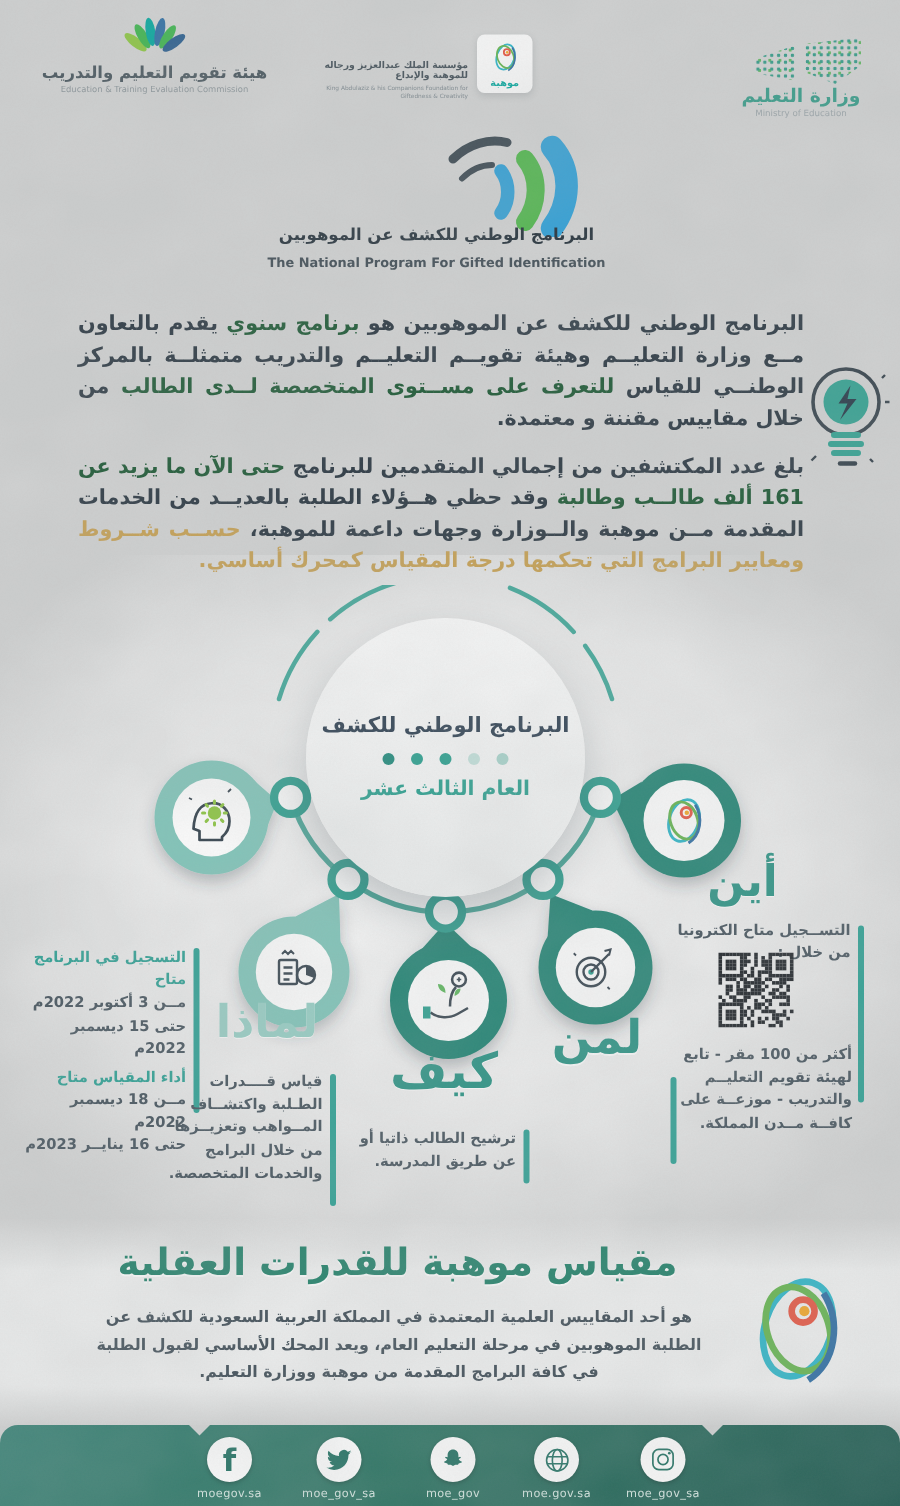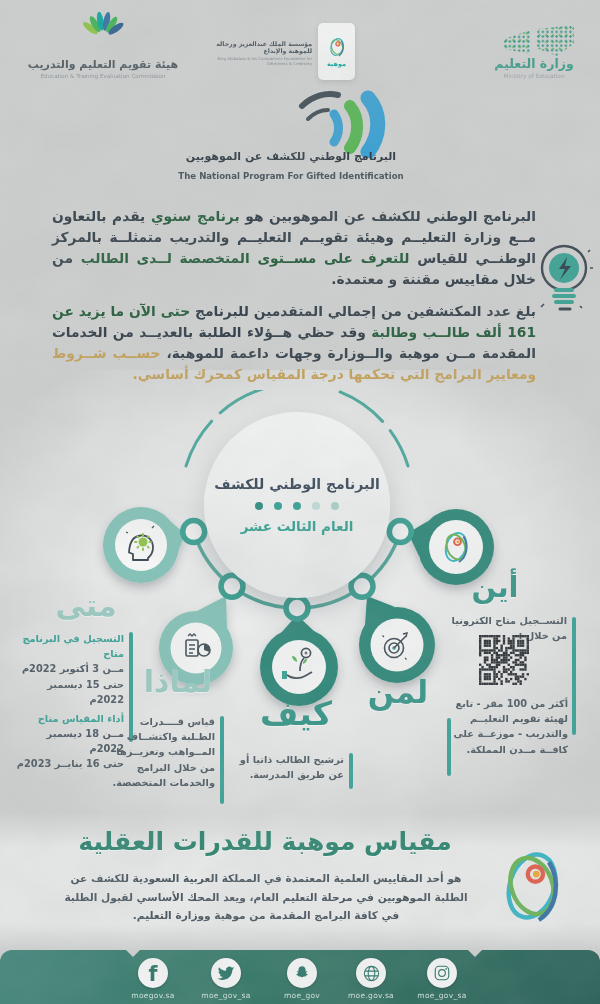--- a/index.html
+++ b/index.html
@@ -11,21 +11,21 @@
         background:radial-gradient(ellipse at 50% 45%,rgba(255,255,255,.95) 0%,rgba(255,255,255,.55) 48%,rgba(255,255,255,0) 74%);}
   .wash2{position:absolute;left:0px;top:812px;width:600px;height:140px;
         background:linear-gradient(180deg,rgba(255,255,255,0),rgba(250,251,251,.75) 25%,rgba(250,251,251,.75) 80%,rgba(255,255,255,0));}
   
   .etec{left:18px;top:10px;width:170px;text-align:center}
   .etec .ar{font-size:11px;font-weight:bold;color:#44525a;direction:rtl}
   .etec .en{font-size:5.6px;color:#8a9499;margin-top:2px}
   .found{left:198px;top:40px;width:114px;text-align:right;direction:rtl}
   .found .ar{font-size:6.2px;font-weight:bold;color:#3f4c55}
   .found .en{font-size:3.9px;color:#7a868d;margin-top:2px;direction:ltr}
-  .mcard{left:318px;top:23px;width:37px;height:57px;background:#fbfbfb;border-radius:5px;
+  .mcard{left:318px;top:23px;width:37px;height:39px;background:#fbfbfb;border-radius:5px;
          box-shadow:0 2px 5px rgba(60,70,75,.18);display:flex;flex-direction:column;align-items:center;justify-content:center}
   .mcard .lbl{font-size:6.5px;font-weight:bold;color:#00a79d;margin-top:1px}
   .moe{left:478px;top:56px;width:112px;text-align:center}
   .moe .ar{font-size:12.5px;font-weight:bold;color:#2f9a86;direction:rtl}
   .moe .en{font-size:5.8px;color:#9aa4a9;margin-top:2px}
   .moe-dots{background-image:radial-gradient(#2f9a86 1.1px,transparent 1.35px),radial-gradient(#5cb85c 1px,transparent 1.25px);
             background-size:4.6px 4.6px,6.8px 6.8px;}
   .moe-d1{left:503px;top:30px;width:28px;height:24px;clip-path:polygon(0 38%,100% 0,100% 100%,0 78%)}
   .moe-d2{left:536px;top:25px;width:38px;height:31px;clip-path:polygon(0 14%,100% 0,100% 60%,55% 100%,0 74%)}
   
@@ -88,21 +88,21 @@
     <g>
       <ellipse cx="23" cy="12" rx="3.2" ry="9" fill="#8cc63f" transform="rotate(-52 23 28)"></ellipse>
       <ellipse cx="23" cy="12" rx="3.2" ry="9" fill="#39b54a" transform="rotate(-30 23 28)"></ellipse>
       <ellipse cx="23" cy="11" rx="3.2" ry="9.5" fill="#00a79d" transform="rotate(-9 23 28)"></ellipse>
       <ellipse cx="23" cy="11" rx="3.2" ry="9.5" fill="#2b6ca3" transform="rotate(12 23 28)"></ellipse>
       <ellipse cx="23" cy="12" rx="3.2" ry="9" fill="#39b54a" transform="rotate(33 23 28)"></ellipse>
       <ellipse cx="23" cy="12" rx="3.2" ry="9" fill="#21588c" transform="rotate(54 23 28)"></ellipse>
     </g>
   </svg>
   <div class="abs etec">
-    <div class="ar" style="margin-top:48px">هيئة تقويم التعليم والتدريب</div>
+    <div class="ar" style="margin-top:32px">هيئة تقويم التعليم والتدريب</div>
     <div class="en">Education &amp; Training Evaluation Commission</div>
   </div>
 
   <div class="abs found">
     <div class="ar">مؤسسة الملك عبدالعزيز ورجاله للموهبة والإبداع</div>
     <div class="en">King Abdulaziz &amp; his Companions Foundation for Giftedness &amp; Creativity</div>
   </div>
 
   <div class="abs mcard">
     <svg width="18" height="24" viewBox="0 0 40 52">
@@ -242,21 +242,20 @@
     <div class="dots">
       <span class="d1"></span>
         <span class="d2"></span>
         <span class="d3"></span>
         <span class="d4"></span>
         <span class="d5"></span>
     </div>
     <div class="sub">العام الثالث عشر</div>
   </div>
 
-  <div class="stitle t-light" style="left:40px;top:588px;width:92px;font-size:30px">متى</div>
   <div class="sbar" style="left:129px;top:632px;height:110px"></div>
   <div class="sbody" style="left:14px;top:631px;width:110px">
     <div class="lblteal">التسجيل في البرنامج متاح</div>
     <div>مــن 3 أكتوبر 2022م</div>
     <div>حتى 15 ديسمبر 2022م</div>
     <div class="lblteal" style="margin-top:4px">أداء المقياس متاح</div>
     <div>مــن 18 ديسمبر 2022م</div>
     <div>حتى 16 ينايــر 2023م</div>
   </div>
 

